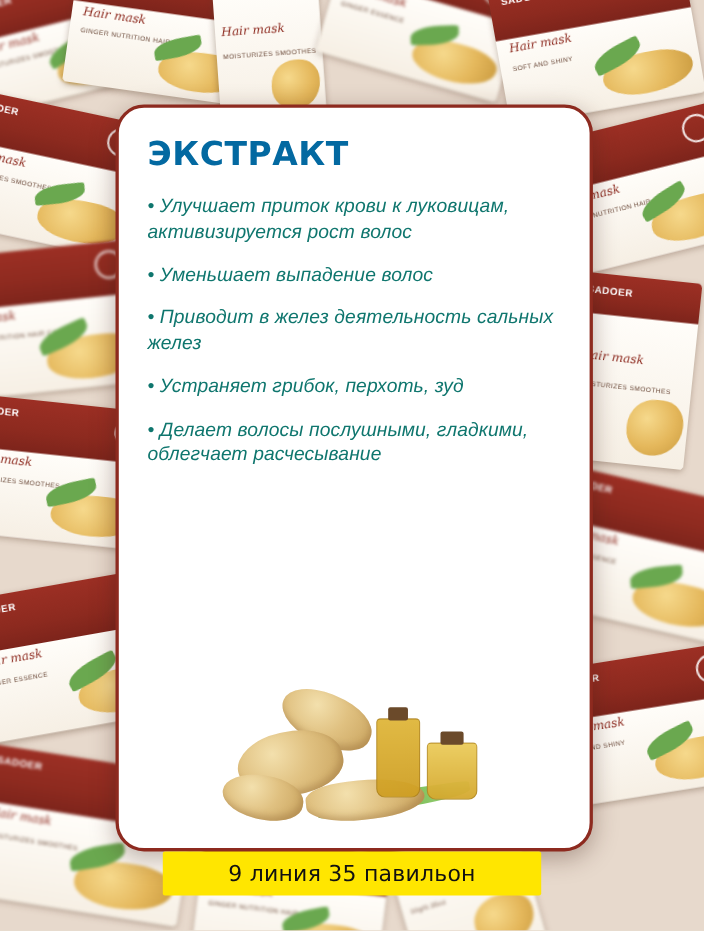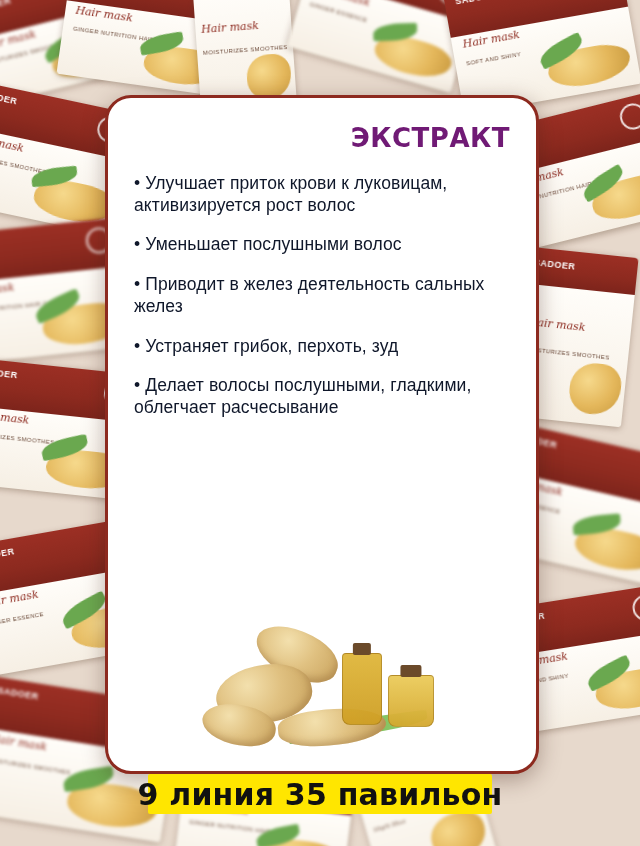--- a/index.html
+++ b/index.html
@@ -126,34 +126,35 @@
     box-shadow: 0 6px 22px rgba(60, 30, 20, 0.35);
     overflow: hidden;
   }
   .card-inner {
     padding: 22px 26px 0 26px;
     height: 100%;
     box-sizing: border-box;
     position: relative;
   }
   .title {
-    text-align: right;
-    color: #701a75;
+    text-align: left;
+    color: #0369a1;
     font-family: "DejaVu Sans", sans-serif;
     font-weight: bold;
-    font-size: 26px;
+    font-size: 30px;
     line-height: 1.14;
     letter-spacing: 0.5px;
     margin: 4px 0 18px 0;
   }
   .bullets {
-    color: #0f172a;
+    color: #0f766e;
     font-size: 17.5px;
     line-height: 1.28;
     letter-spacing: 0.1px;
+    font-style: italic;
   }
   .bullet {
     margin: 0 0 17px 0;
     text-indent: 0;
   }
   .bullet::before {
     content: "• ";
   }
 
   
@@ -215,22 +216,22 @@
     height: 40px;
     background: #ffe600;
     border-radius: 2px;
     display: flex;
     align-items: center;
     justify-content: center;
   }
   .banner-text {
     color: #111;
     font-family: "DejaVu Sans", sans-serif;
-    font-weight: bold;
-    font-size: 30px;
+    font-weight: normal;
+    font-size: 20px;
     letter-spacing: 0.2px;
     white-space: nowrap;
   }
 </style>
 </head>
 <body>
 
 <div class="stage">
 
   <div class="bg-layer">
@@ -409,21 +410,21 @@
 
   <div class="card">
     <div class="card-inner">
 
       <div class="title">
         <div>ЭКСТРАКТ</div>
       </div>
 
       <div class="bullets">
         <p class="bullet">Улучшает приток крови к луковицам, активизируется рост волос</p>
-        <p class="bullet">Уменьшает послушными волос</p>
+        <p class="bullet">Уменьшает выпадение волос</p>
         <p class="bullet">Приводит в желез деятельность сальных желез</p>
         <p class="bullet">Устраняет грибок, перхоть, зуд</p>
         <p class="bullet">Делает волосы послушными, гладкими, облегчает расчесывание</p>
       </div>
 
       <div class="illus">
         <div class="g-root g2"></div>
         <div class="g-root g1"></div>
         <div class="g-root g3"></div>
         <div class="leaf-blade"></div>

